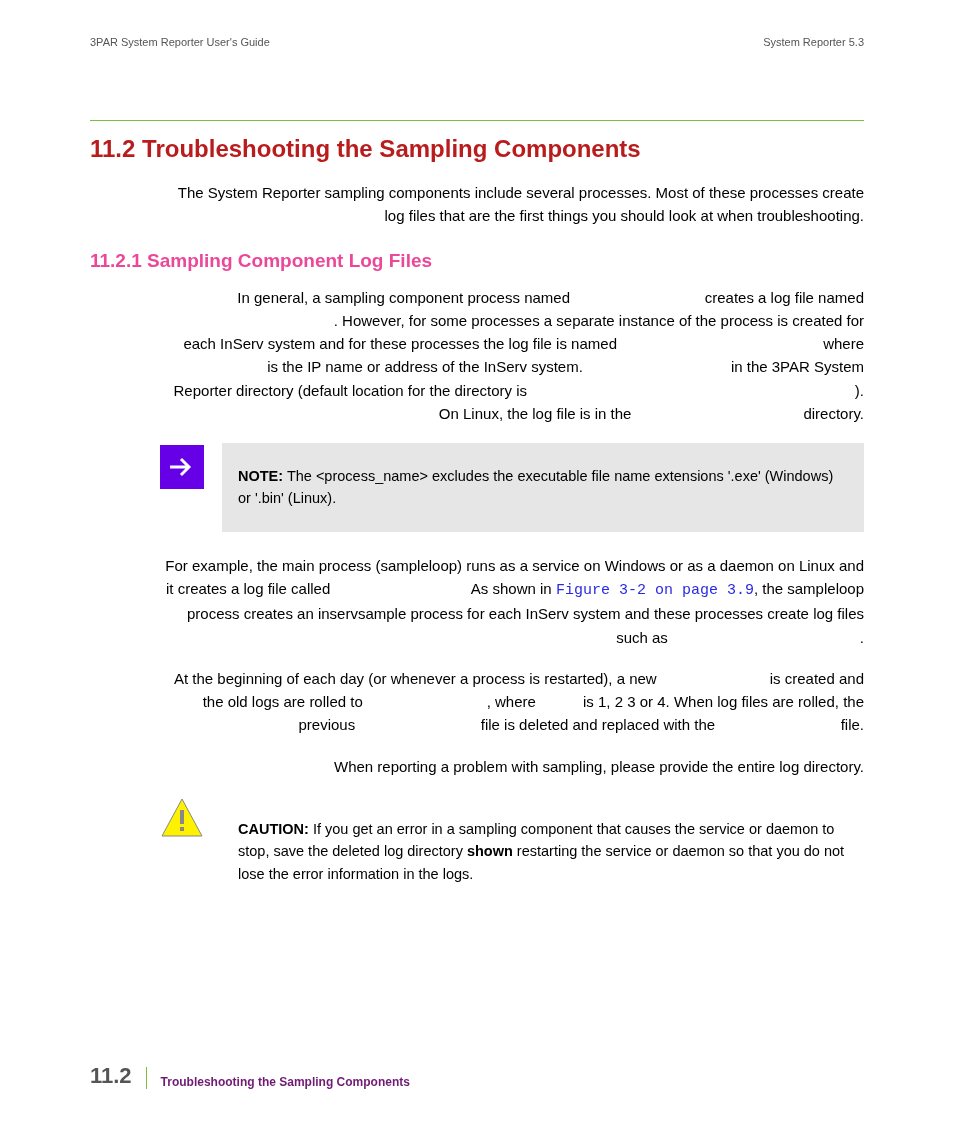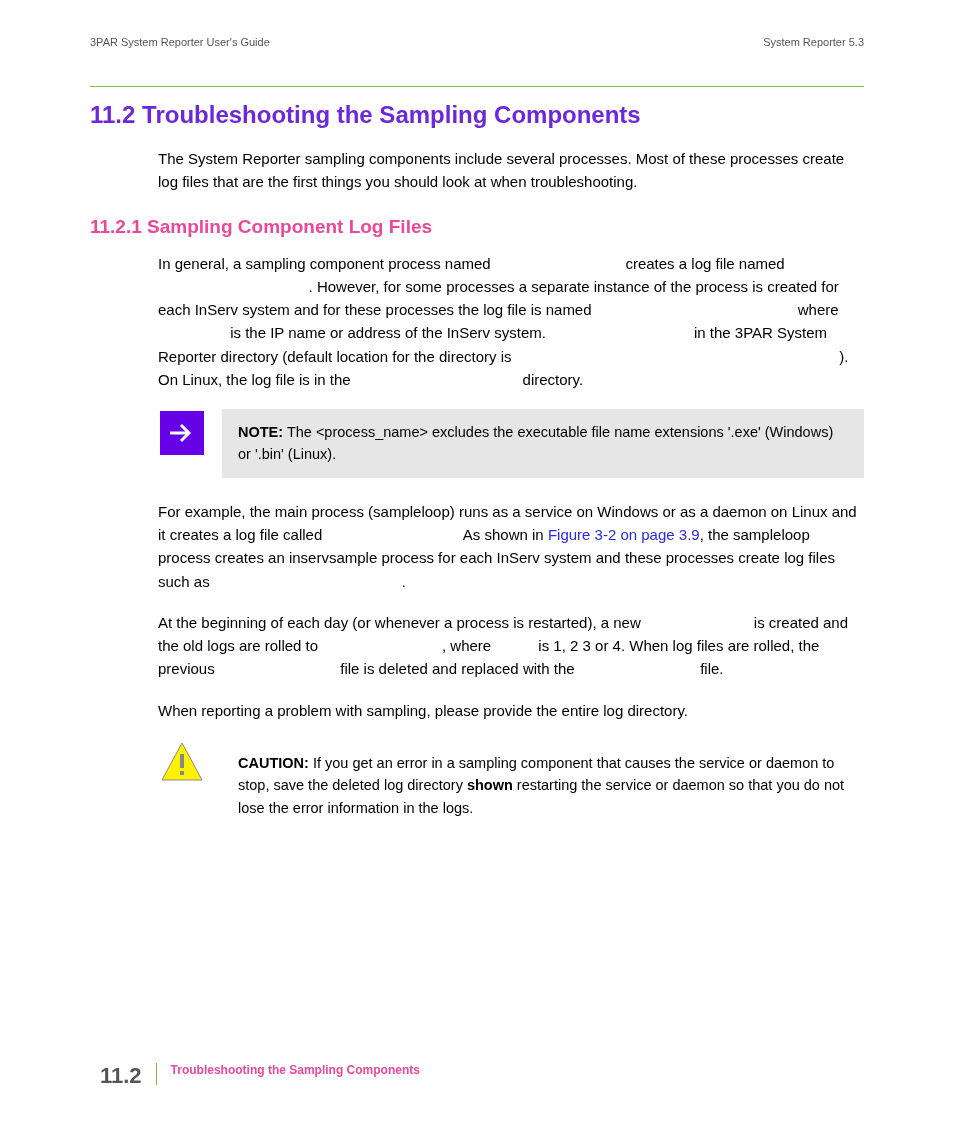--- a/index.html
+++ b/index.html
@@ -10,39 +10,40 @@
     font-family: "Segoe UI", "Helvetica Neue", Arial, sans-serif;
     color: #000;
     position: relative;
     padding: 36px 90px 0 90px;
   }
   .topbar {
     display: flex;
     justify-content: space-between;
     font-size: 11px;
     color: #555;
-    margin-bottom: 38px;
+    margin-bottom: 72px;
   }
   .green-rule {
     border: none;
     border-top: 1.5px solid #7bbf3a;
     margin-bottom: 14px;
   }
   h1.section {
-    color: #6d28d9;
+    color: #b91c1c;
     font-size: 24px;
     font-weight: 700;
     margin-bottom: 18px;
   }
   .body-text {
     font-size: 15px;
     line-height: 1.55;
     color: #000;
     margin-bottom: 18px;
     padding-left: 68px;
+    text-align: right;
   }
   h2.subsection {
     color: #ec4899;
     font-size: 19px;
     font-weight: 700;
     margin: 22px 0 14px 0;
   }
   .callout {
     margin: 10px 0 22px 68px;
     display: flex;
@@ -51,55 +52,55 @@
   }
   .callout .icon-box {
     flex: 0 0 48px;
     height: 48px;
     display: flex;
     align-items: center;
     justify-content: center;
   }
   .callout .callout-body {
     background: #e6e6e6;
-    padding: 12px 16px;
+    padding: 22px 16px;
     font-size: 14.5px;
     line-height: 1.55;
     flex: 1;
   }
   .note-icon {
     width: 44px;
     height: 44px;
     background: #6600e6;
     display: flex;
     align-items: center;
     justify-content: center;
   }
   .caution-icon svg { width: 44px; height: 44px; }
-  .link-blue { color: #2a2ae6; }
+  .link-blue { color: #2a2ae6; font-family: Liberation Mono, monospace; }
   .footer {
     position: absolute;
-    left: 100px;
+    left: 90px;
     bottom: 56px;
     display: flex;
-    align-items: flex-start;
+    align-items: flex-end;
     gap: 14px;
   }
   .footer .pagenum {
     font-size: 22px;
     font-weight: 700;
     color: #555;
   }
   .footer .divider {
     width: 1px;
     height: 22px;
     background: #7bbf3a;
   }
   .footer .title {
-    color: #ec4899;
+    color: #701a75;
     font-weight: 700;
     font-size: 12px;
   }
   .bold { font-weight: 700; }
   .placeholder { color: transparent; margin-left: 28px; }
   .callout.caution .callout-body { background: transparent; }
 </style>
 </head>
 <body>
 

